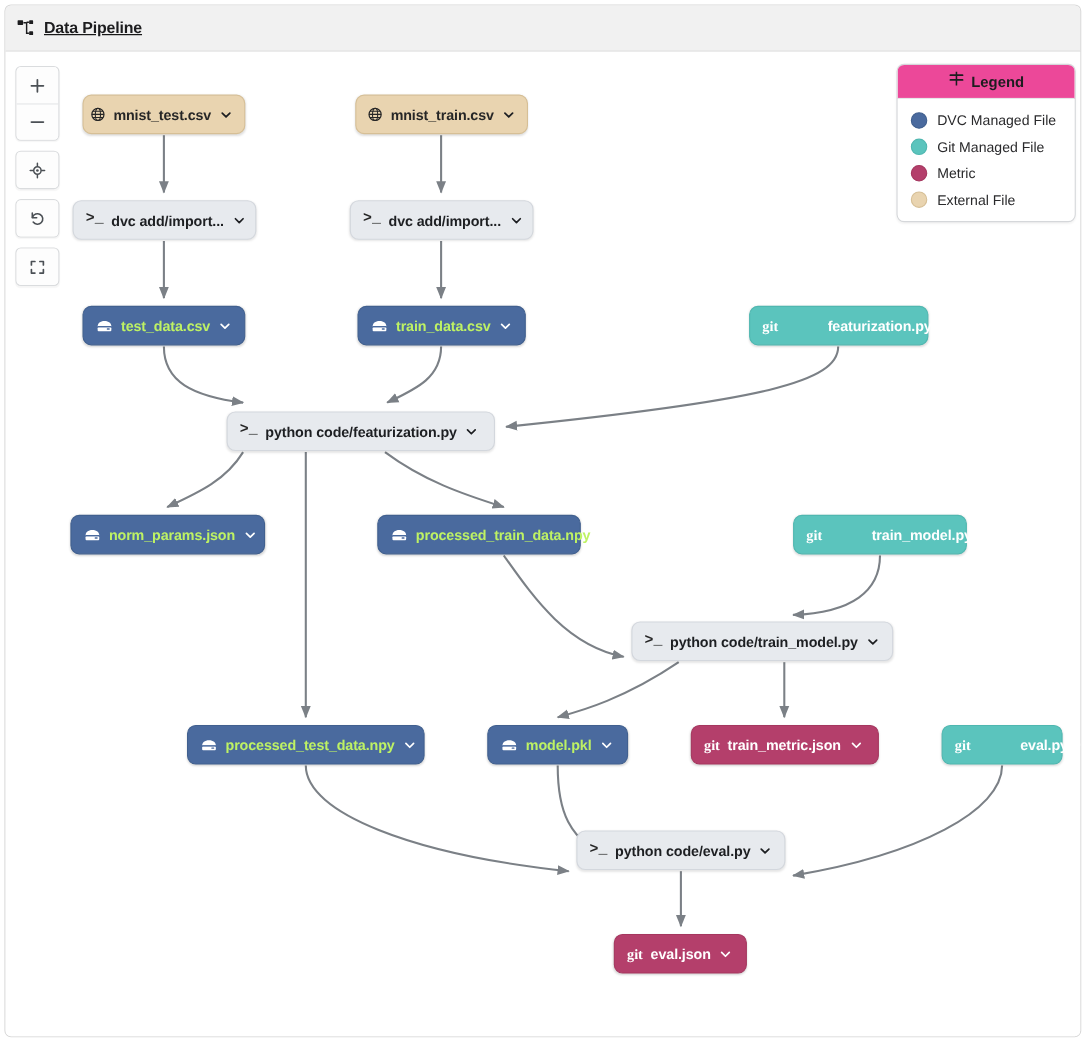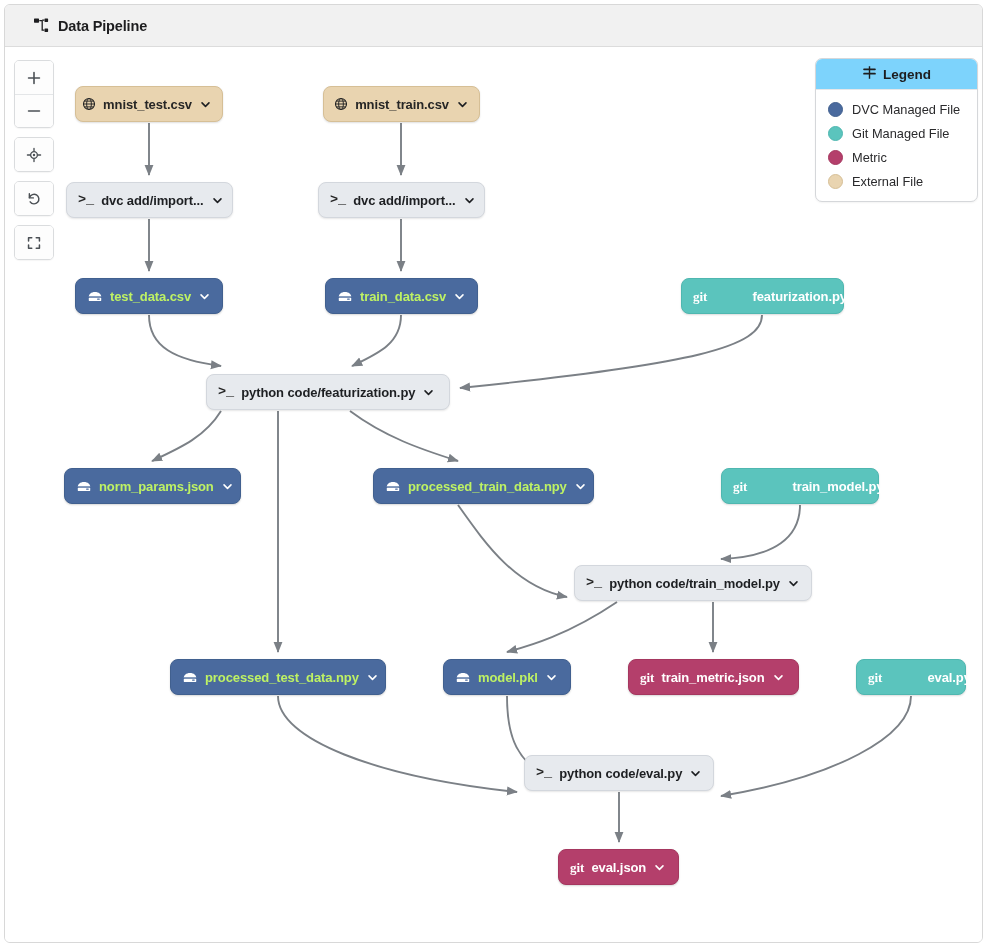--- a/index.html
+++ b/index.html
@@ -27,21 +27,22 @@
     overflow: hidden;
   }
   .titlebar {
     position: absolute;
     left: 0; top: 0;
     width: 100%; height: 42px;
     background: #f1f1f1;
     border-bottom: 1px solid #dcdcdc;
     display: flex;
     align-items: center;
-    padding-left: 28px;
+    padding-left: 10px;
+    text-decoration: underline;
   }
   .titlebar .t-icon {
     width: 18px; height: 18px;
     margin-right: 7px;
     display: block;
   }
   .titlebar .t-text {
     font-size: 14.5px;
     font-weight: bold;
     color: #1d1d1f;
@@ -89,21 +90,21 @@
     left: 810px; top: 11px;
     width: 163px;
     background: #ffffff;
     border: 1px solid #d5d7da;
     border-radius: 7px;
     box-shadow: 0 1px 2px rgba(0,0,0,0.05);
     overflow: hidden;
   }
   .legend-head {
     height: 31px;
-    background: #7dd3fc;
+    background: #ec4899;
     border-bottom: 1px solid #e6e7e9;
     display: flex;
     align-items: center;
     justify-content: center;
     gap: 6px;
   }
   .legend-head .lh-text {
     font-size: 13.5px;
     font-weight: bold;
     color: #1d1d1f;
@@ -459,21 +460,21 @@
                 <rect x="11.3" y="9.2" width="3.1" height="1.4" rx="0.5" fill="#4a6a9e"></rect>
               </svg>
             </span>
             <span class="n-label">norm_params.json</span>
             <span class="n-chev">
               <svg viewBox="0 0 12 12" width="11" height="11">
                 <path d="M2.2 4.2 L6 8 L9.8 4.2" stroke="#ffffff" stroke-width="1.7" fill="none" stroke-linecap="round" stroke-linejoin="round"></path>
               </svg>
             </span>
           </div>
-          <div class="node n-dvc" style="left: 368px; top: 421px; width: 221px;">
+          <div class="node n-dvc" style="left: 338px; top: 421px; width: 185px;">
             <span class="n-icon" style="color: rgb(255, 255, 255);">
               <svg viewBox="0 0 18 14" width="16" height="13">
                 <path d="M2 7.3 C2 4.2 4.6 1.8 9 1.8 C13.4 1.8 16 4.2 16 7.3 Z" fill="#ffffff"></path>
                 <rect x="2" y="8.2" width="14" height="3.9" rx="1" fill="#ffffff"></rect>
                 <path d="M2 7.5 H16" stroke="#4a6a9e" stroke-width="1.1"></path>
                 <rect x="11.3" y="9.2" width="3.1" height="1.4" rx="0.5" fill="#4a6a9e"></rect>
               </svg>
             </span>
             <span class="n-label">processed_train_data.npy</span>
             <span class="n-chev">

